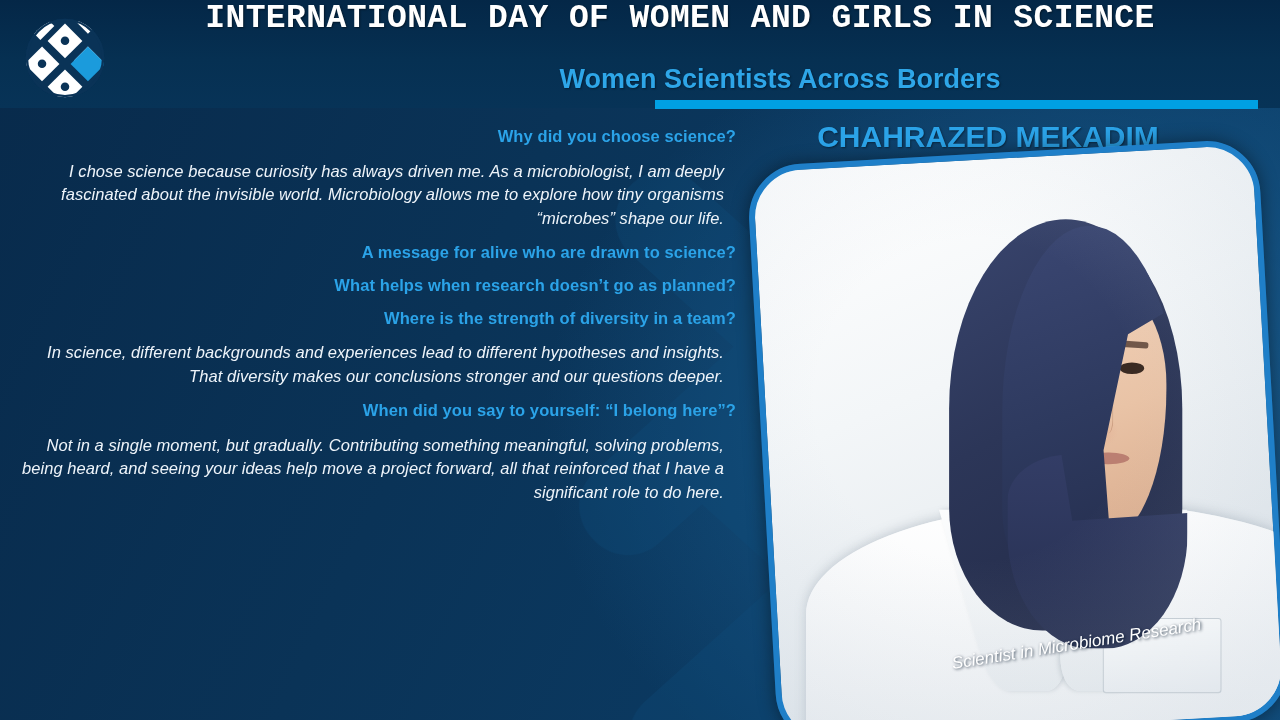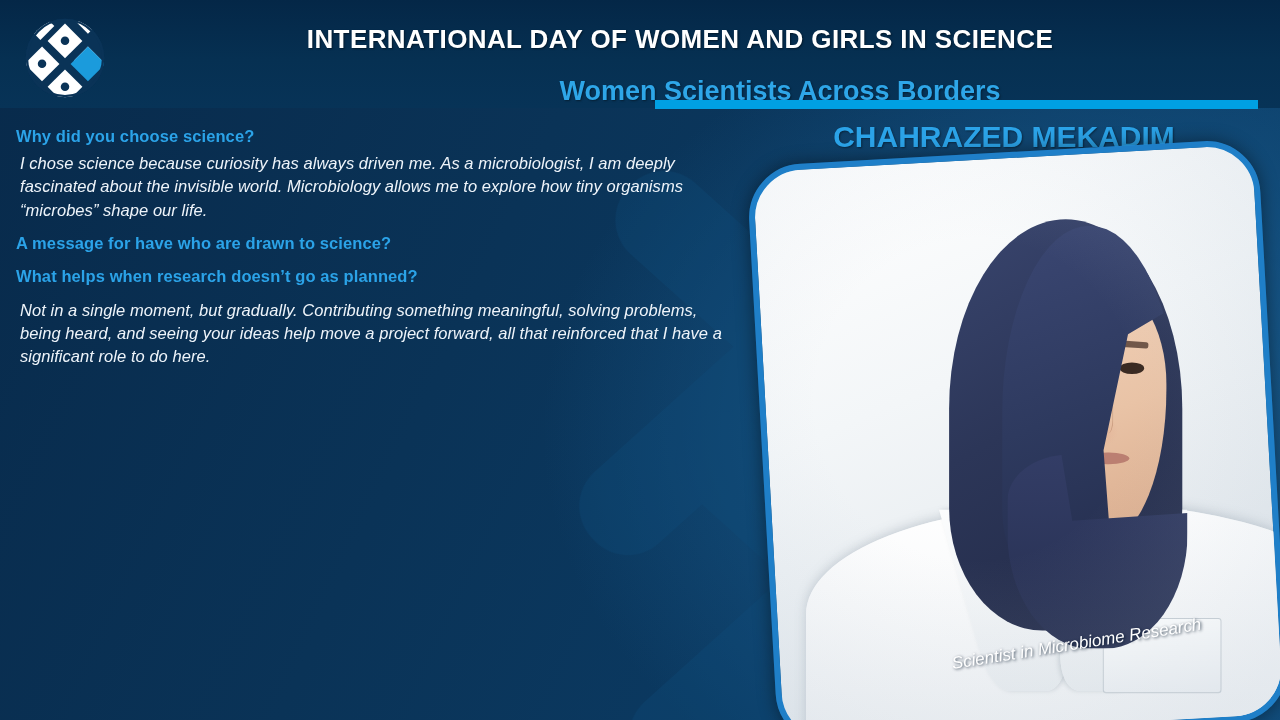--- a/index.html
+++ b/index.html
@@ -27,57 +27,58 @@
 
   
   .banner{
     position:absolute;left:0;top:0;width:1280px;height:108px;
     background:linear-gradient(180deg,#042747 0%,#063052 55%,#073357 100%);
   }
   .logo{
     position:absolute;left:24px;top:17px;width:82px;height:82px;
   }
   .headline{
-    position:absolute;left:120px;top:24px;width:1120px;
+    position:absolute;left:120px;top:0;width:1120px;
     text-align:center;
-    font-size:26px;font-weight:bold;letter-spacing:.4px;color:#ffffff;
+    font-size:33px;font-weight:bold;letter-spacing:.4px;color:#ffffff;
     text-shadow:1px 1px 2px rgba(0,0,0,.45);
     white-space:nowrap;
+    font-family:Liberation Mono, monospace;
   }
   .subheadline{
-    position:absolute;left:320px;top:76px;width:920px;
+    position:absolute;left:320px;top:64px;width:920px;
     text-align:center;
     font-size:27px;font-weight:bold;color:#2ea6e8;
     text-shadow:1px 1px 2px rgba(0,0,0,.4);
     white-space:nowrap;
   }
   .accentbar{
     position:absolute;left:655px;top:100px;width:603px;height:9px;
     background:#00a0e3;
   }
 
   
   .qa-col{
-    position:absolute;left:16px;top:126px;width:728px;
+    position:absolute;left:8px;top:126px;width:728px;text-align:right;
   }
   .qa-block{margin-bottom:11px;}
   .q{
     font-size:16.5px;font-weight:bold;color:#2ba3e8;
     line-height:1.32;letter-spacing:.1px;
     margin:0 0 2px 0;
   }
   .a{
     font-size:16.5px;font-style:italic;color:#eef4fa;
     line-height:1.42;letter-spacing:.05px;
-    margin:4px;
+    margin:12px;
   }
 
   
   .person-name{
-    position:absolute;left:744px;top:120px;width:520px;
+    position:absolute;left:728px;top:120px;width:520px;
     text-align:center;
     font-size:30px;font-weight:bold;color:#2ba3e8;
     text-shadow:1px 1px 2px rgba(0,0,0,.4);
     white-space:nowrap;
   }
   .photo-frame{
     position:absolute;left:762px;top:152px;width:500px;height:570px;
     transform:rotate(-3.2deg);
     border:6px solid #1f7fc8;
     border-radius:54px;
@@ -221,34 +222,37 @@
   <div class="accentbar"></div>
 
   <div class="qa-col">
 
     <div class="qa-block">
       <p class="q">Why did you choose science?</p>
       <p class="a">I chose science because curiosity has always driven me. As a microbiologist, I am deeply fascinated about the invisible world. Microbiology allows me to explore how tiny organisms “microbes” shape our life.</p>
     </div>
 
     <div class="qa-block">
-      <p class="q">A message for have who are drawn to science?</p>
+      <p class="q">A message for alive who are drawn to science?</p>
     </div>
 
     <div class="qa-block">
       <p class="q">What helps when research doesn’t go as planned?</p>
     </div>
 
     <div class="qa-block">
-    </div>
-
-    <div class="qa-block">
-    </div>
-
-    <div class="qa-block">
+      <p class="q">Where is the strength of diversity in a team?</p>
+      <p class="a">In science, different backgrounds and experiences lead to different hypotheses and insights. That diversity makes our conclusions stronger and our questions deeper.</p>
+    </div>
+
+    <div class="qa-block">
+    </div>
+
+    <div class="qa-block">
+      <p class="q">When did you say to yourself: “I belong here”?</p>
       <p class="a">Not in a single moment, but gradually. Contributing something meaningful, solving problems, being heard, and seeing your ideas help move a project forward, all that reinforced that I have a significant role to do here.</p>
     </div>
 
   </div>
 
   <div class="person-name">CHAHRAZED MEKADIM</div>
 
   <div class="photo-frame">
     <div class="portrait">
       <div class="p-shoulders"></div>

